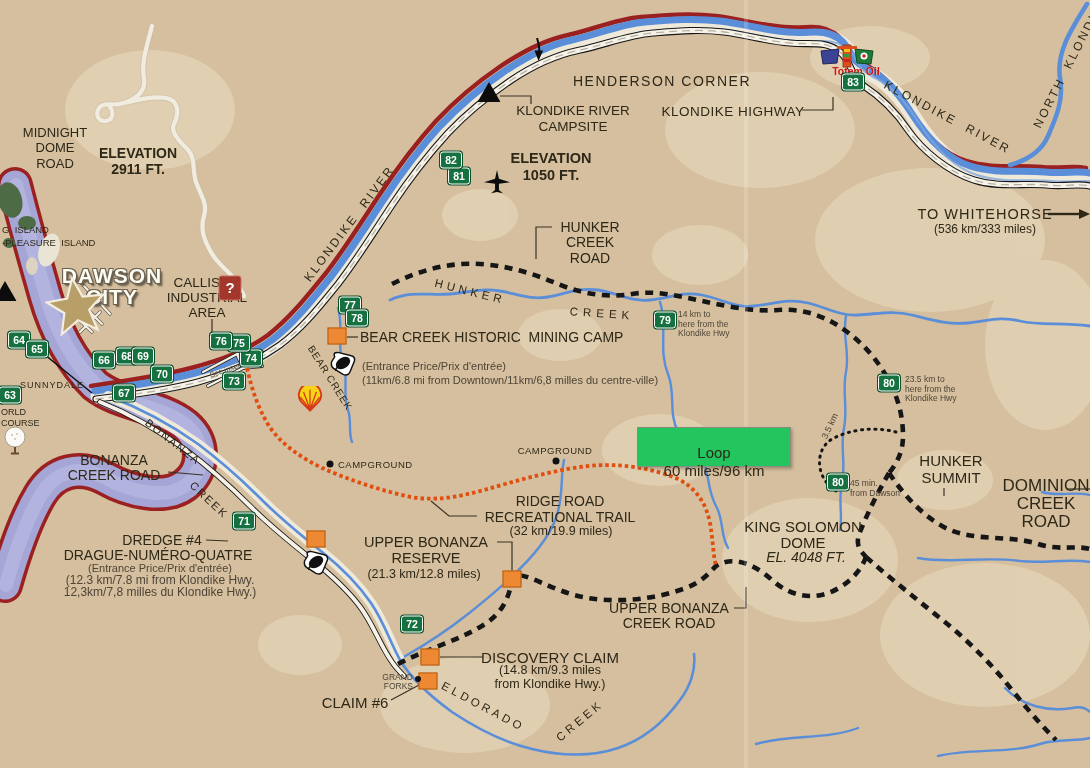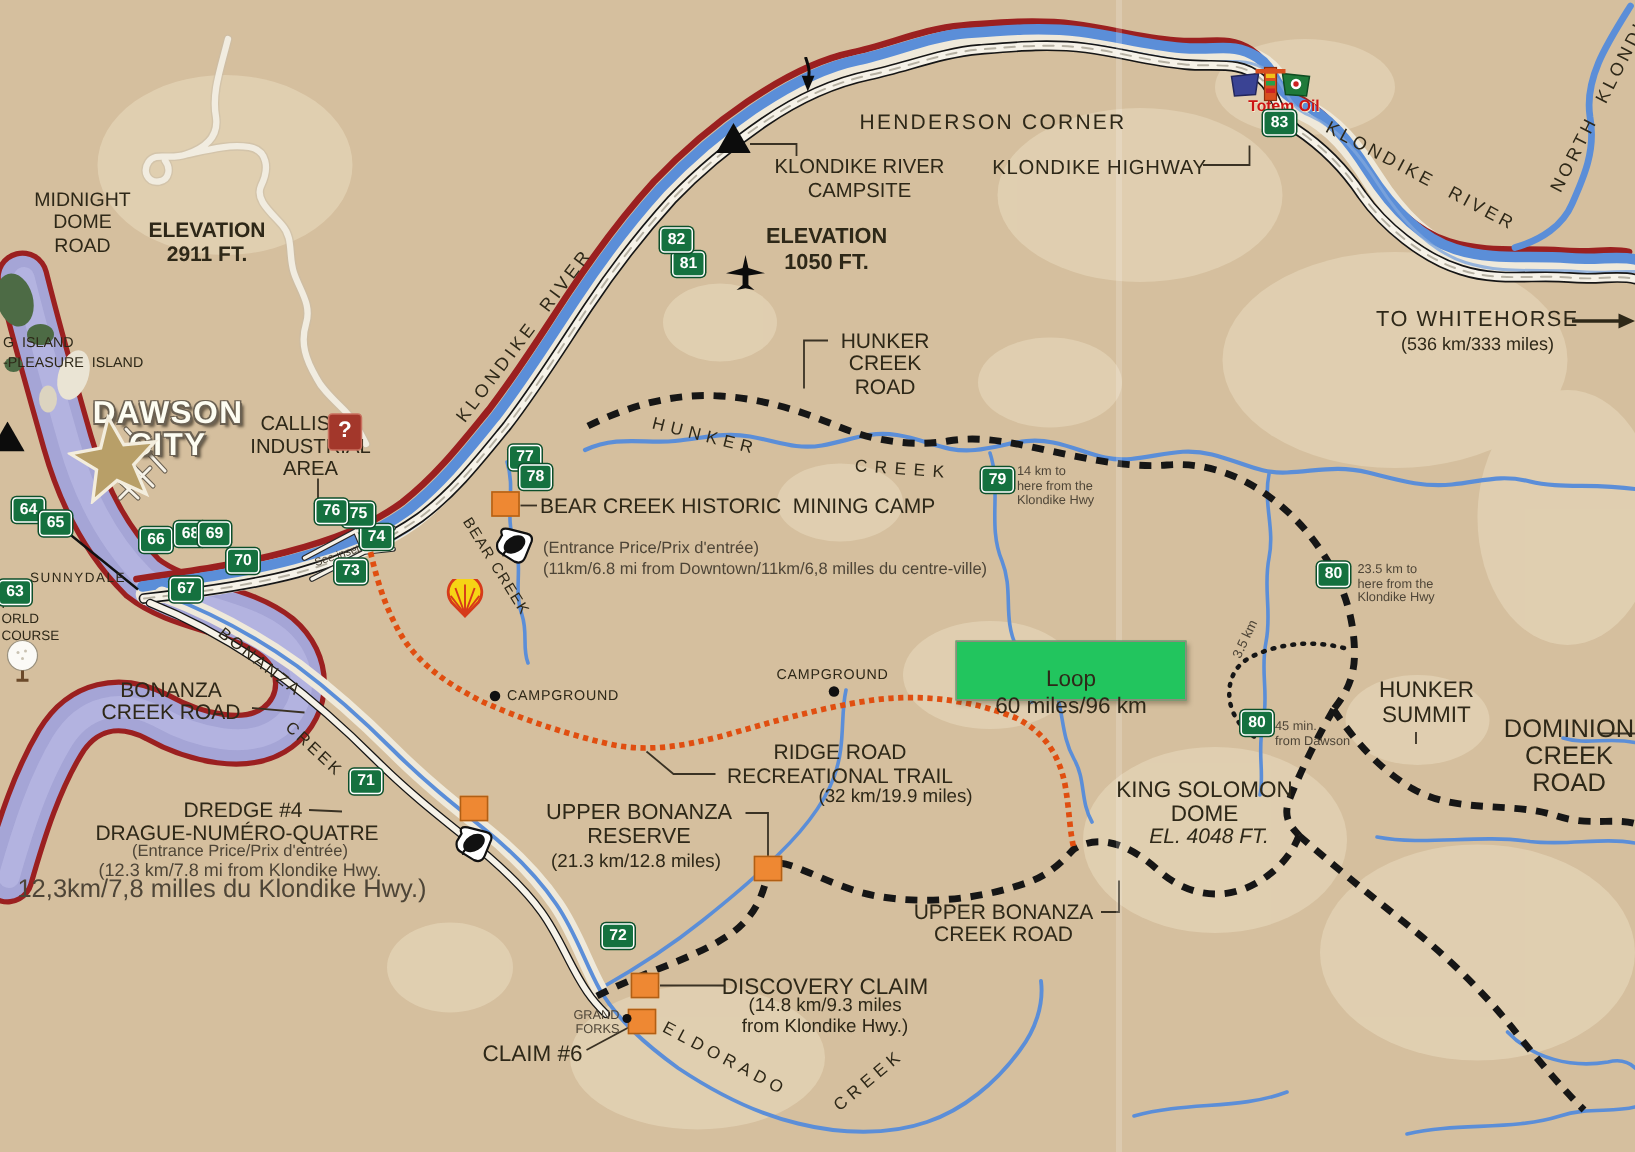--- a/index.html
+++ b/index.html
@@ -197,26 +197,26 @@
       <div class="lbl" style="left: 330px; top: 378px; font-size: 10px; letter-spacing: 1px; transform: translate(-50%, -50%) rotate(58deg);">BEAR CREEK</div>
       <div class="lbl" style="left: 52px; top: 385px; font-size: 9px; letter-spacing: 1px; transform: translate(-50%, -50%);">SUNNYDALE</div>
       <div class="lbl" style="left: 114px; top: 468px; font-size: 14px; line-height: 1.1; transform: translate(-50%, -50%);">BONANZA
 CREEK ROAD</div>
       <div class="lbl" style="left: 173px; top: 442px; font-size: 11px; letter-spacing: 2px; transform: translate(-50%, -50%) rotate(38deg);">BONANZA</div>
       <div class="lbl" style="left: 209px; top: 500px; font-size: 11px; letter-spacing: 2px; transform: translate(-50%, -50%) rotate(43deg);">CREEK</div>
       <div class="lbl" style="left: 162px; top: 540px; font-size: 14px; transform: translate(-50%, -50%);">DREDGE #4</div>
       <div class="lbl" style="left: 158px; top: 555px; font-size: 14px; transform: translate(-50%, -50%);">DRAGUE-NUMÉRO-QUATRE</div>
       <div class="lbl note" style="left: 160px; top: 568px; font-size: 11px; transform: translate(-50%, -50%);">(Entrance Price/Prix d'entrée)</div>
       <div class="lbl note" style="left: 160px; top: 581px; font-size: 12px; transform: translate(-50%, -50%);">(12.3 km/7.8 mi from Klondike Hwy.</div>
-      <div class="lbl note" style="left: 148px; top: 593px; font-size: 17px; transform: translate(-50%, -50%);">12,3km/7,8 milles du Klondike Hwy.)</div>
+      <div class="lbl note" style="left: 160px; top: 593px; font-size: 12px; transform: translate(-50%, -50%);">12,3km/7,8 milles du Klondike Hwy.)</div>
       <div class="lbl" style="left: 338px; top: 465px; font-size: 9.5px; letter-spacing: 0.5px; text-align: left; transform: translate(0px, -50%);">CAMPGROUND</div>
       <div class="lbl" style="left: 555px; top: 451px; font-size: 9.5px; letter-spacing: 0.5px; transform: translate(-50%, -50%);">CAMPGROUND</div>
       <div class="lbl" style="left: 560px; top: 509px; font-size: 14px; line-height: 1.15; transform: translate(-50%, -50%);">RIDGE ROAD
 RECREATIONAL TRAIL</div>
-      <div class="lbl" style="left: 561px; top: 531px; font-size: 12.5px; transform: translate(-50%, -50%); margin-left: 36px;">(32 km/19.9 miles)</div>
+      <div class="lbl" style="left: 561px; top: 531px; font-size: 12.5px; transform: translate(-50%, -50%);">(32 km/19.9 miles)</div>
       <div class="lbl" style="left: 426px; top: 551px; font-size: 14.5px; line-height: 1.1; transform: translate(-50%, -50%);">UPPER BONANZA
 RESERVE</div>
       <div class="lbl" style="left: 424px; top: 574px; font-size: 12.5px; transform: translate(-50%, -50%);">(21.3 km/12.8 miles)</div>
       <div class="lbl" style="left: 803px; top: 535px; font-size: 15px; line-height: 1.05; transform: translate(-50%, -50%);">KING SOLOMON
 DOME</div>
       <div class="lbl" style="left: 806px; top: 557px; font-size: 14px; font-style: italic; transform: translate(-50%, -50%);">EL. 4048 FT.</div>
       <div class="lbl" style="left: 669px; top: 616px; font-size: 14px; line-height: 1.1; transform: translate(-50%, -50%);">UPPER BONANZA
 CREEK ROAD</div>
       <div class="lbl" style="left: 951px; top: 469px; font-size: 15px; line-height: 1.1; transform: translate(-50%, -50%);">HUNKER
 SUMMIT</div>

